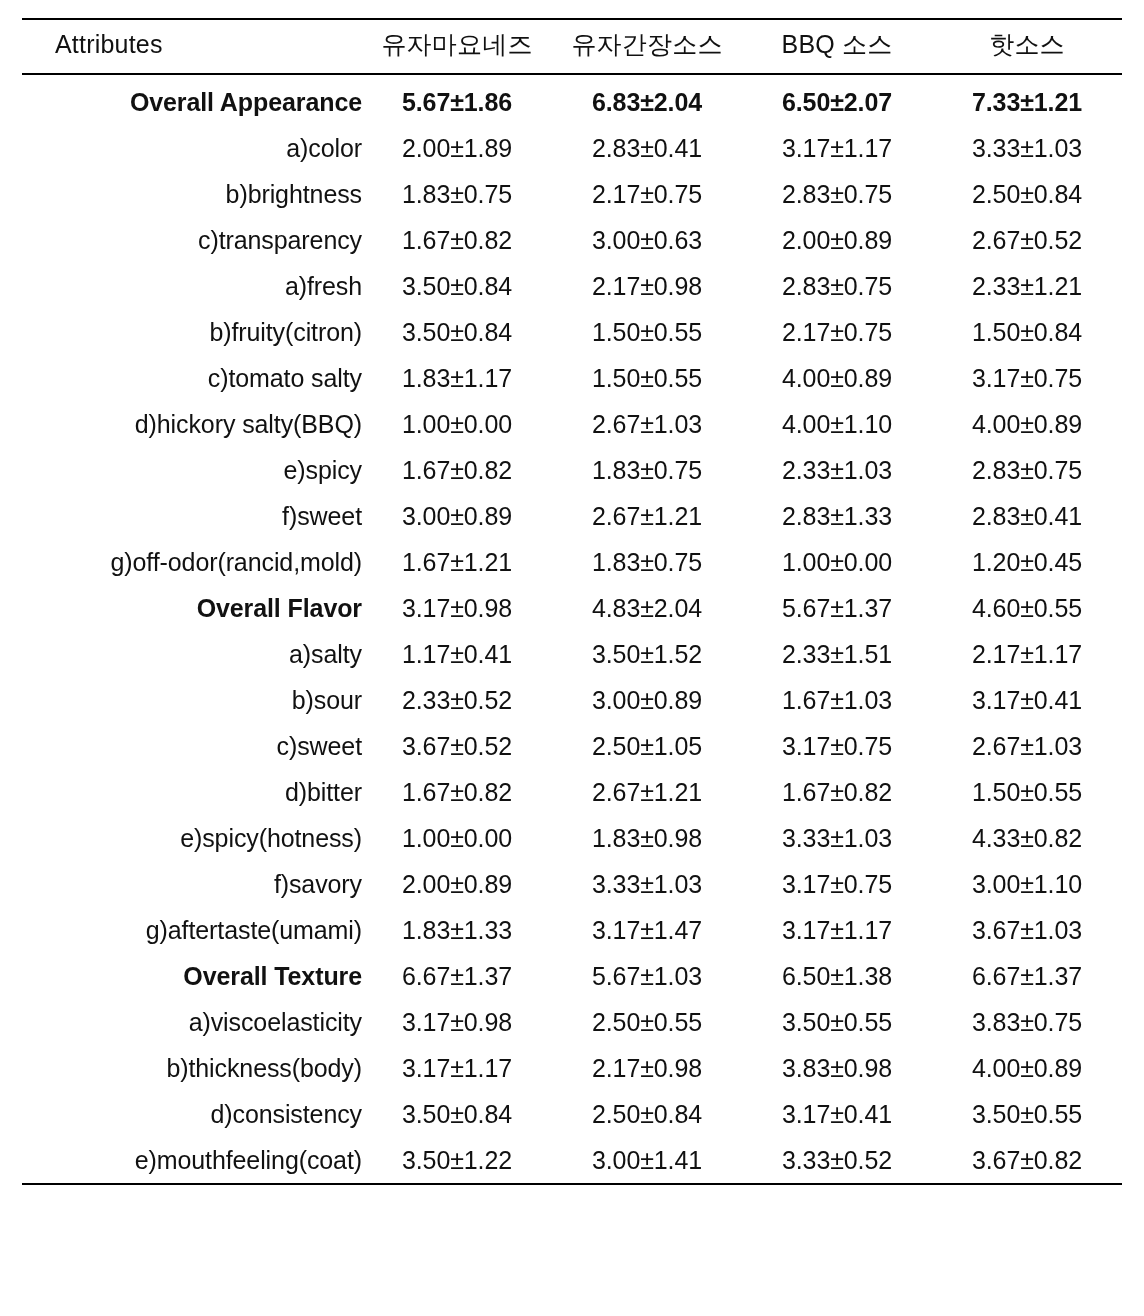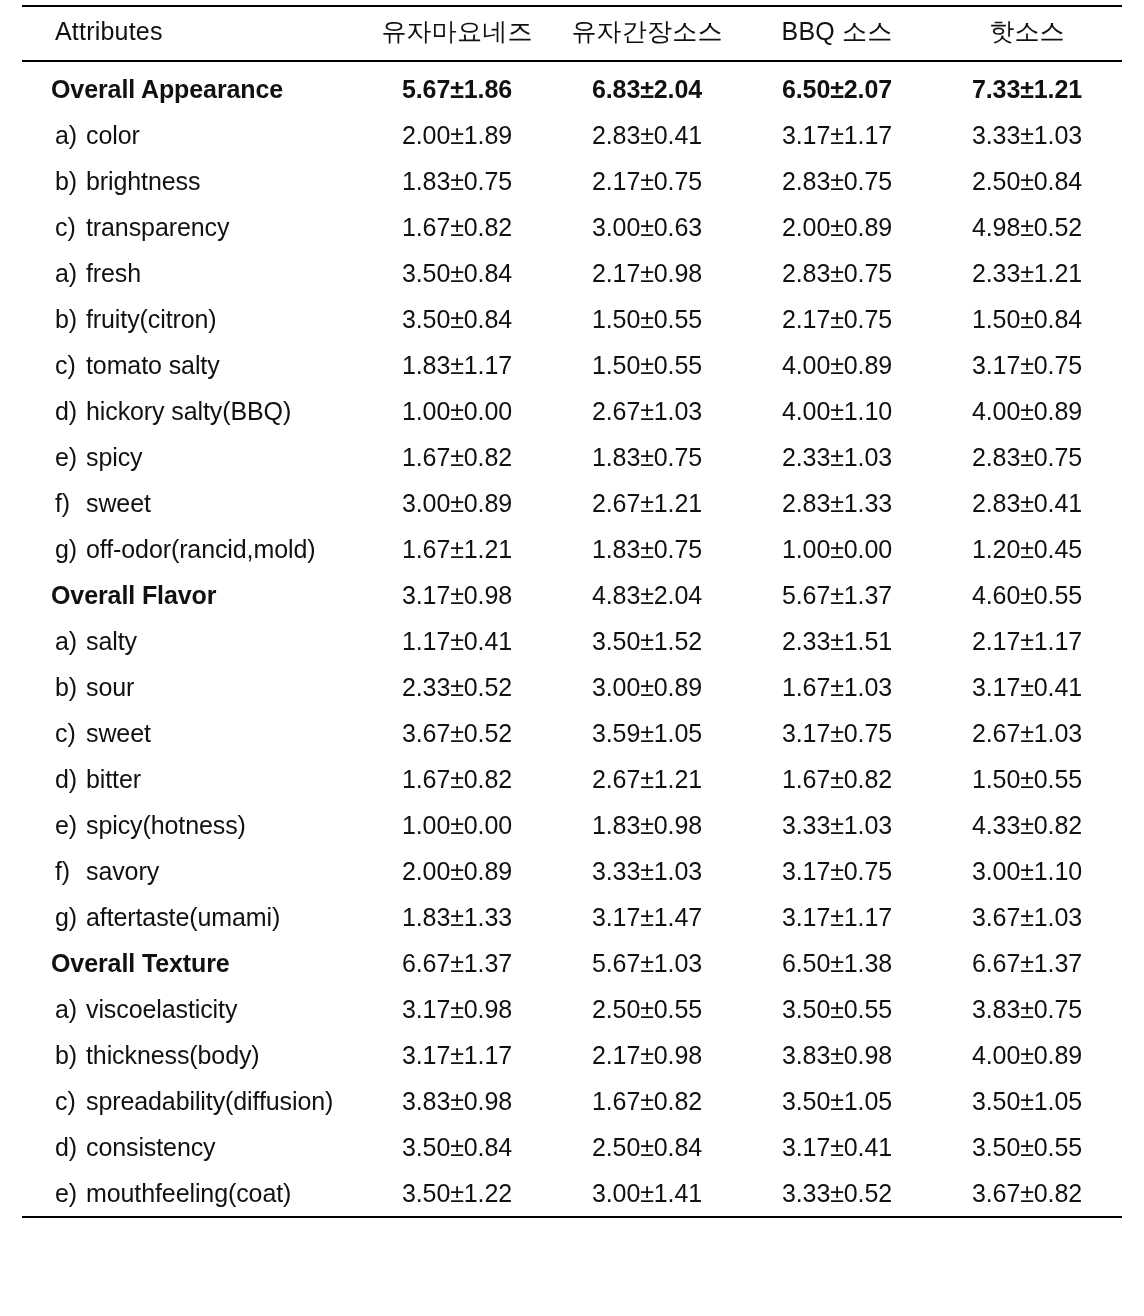--- a/index.html
+++ b/index.html
@@ -20,21 +20,21 @@
     width: 1144px;
     height: 1316px;
     box-sizing: border-box;
     padding: 0 22px;
   }
 
   table.sensory-table {
     width: 1100px;
     border-collapse: collapse;
     table-layout: fixed;
-    margin-top: 5px;
+    margin-top: 18px;
   }
 
   table.sensory-table col.col-attr      { width: 340px; }
   table.sensory-table col.col-data      { width: 190px; }
 
   thead tr.header-row th {
     font-weight: normal;
     font-size: 25px;
     padding: 8px 0 12px 0;
     border-top: 2.5px solid #000;
@@ -48,21 +48,21 @@
   }
 
   tbody td {
     font-size: 25px;
     height: 46px;
     padding: 0;
     vertical-align: middle;
     letter-spacing: -0.1px;
   }
   tbody td.attr-cell {
-    text-align: left;
+    text-align: right;
     padding-left: 33px;
     white-space: nowrap;
   }
   tbody tr.group-row td.attr-cell {
     font-weight: bold;
     padding-left: 29px;
   }
   tbody td.val-cell {
     text-align: center;
     white-space: nowrap;
@@ -120,21 +120,21 @@
           <td class="val-cell">1.83±0.75</td>
           <td class="val-cell">2.17±0.75</td>
           <td class="val-cell">2.83±0.75</td>
           <td class="val-cell">2.50±0.84</td>
         </tr>
         <tr class="item-row">
           <td class="attr-cell"><span class="attr-letter">c)</span><span>transparency</span></td>
           <td class="val-cell">1.67±0.82</td>
           <td class="val-cell">3.00±0.63</td>
           <td class="val-cell">2.00±0.89</td>
-          <td class="val-cell">4.98±0.52</td>
+          <td class="val-cell">2.67±0.52</td>
         </tr>
         <tr class="item-row">
           <td class="attr-cell"><span class="attr-letter">a)</span><span>fresh</span></td>
           <td class="val-cell">3.50±0.84</td>
           <td class="val-cell">2.17±0.98</td>
           <td class="val-cell">2.83±0.75</td>
           <td class="val-cell">2.33±1.21</td>
         </tr>
         <tr class="item-row">
           <td class="attr-cell"><span class="attr-letter">b)</span><span>fruity(citron)</span></td>
@@ -195,21 +195,21 @@
         <tr class="item-row">
           <td class="attr-cell"><span class="attr-letter">b)</span><span>sour</span></td>
           <td class="val-cell">2.33±0.52</td>
           <td class="val-cell">3.00±0.89</td>
           <td class="val-cell">1.67±1.03</td>
           <td class="val-cell">3.17±0.41</td>
         </tr>
         <tr class="item-row">
           <td class="attr-cell"><span class="attr-letter">c)</span><span>sweet</span></td>
           <td class="val-cell">3.67±0.52</td>
-          <td class="val-cell">3.59±1.05</td>
+          <td class="val-cell">2.50±1.05</td>
           <td class="val-cell">3.17±0.75</td>
           <td class="val-cell">2.67±1.03</td>
         </tr>
         <tr class="item-row">
           <td class="attr-cell"><span class="attr-letter">d)</span><span>bitter</span></td>
           <td class="val-cell">1.67±0.82</td>
           <td class="val-cell">2.67±1.21</td>
           <td class="val-cell">1.67±0.82</td>
           <td class="val-cell">1.50±0.55</td>
         </tr>
@@ -249,27 +249,20 @@
           <td class="val-cell">3.83±0.75</td>
         </tr>
         <tr class="item-row">
           <td class="attr-cell"><span class="attr-letter">b)</span><span>thickness(body)</span></td>
           <td class="val-cell">3.17±1.17</td>
           <td class="val-cell">2.17±0.98</td>
           <td class="val-cell">3.83±0.98</td>
           <td class="val-cell">4.00±0.89</td>
         </tr>
         <tr class="item-row">
-          <td class="attr-cell"><span class="attr-letter">c)</span><span>spreadability(diffusion)</span></td>
-          <td class="val-cell">3.83±0.98</td>
-          <td class="val-cell">1.67±0.82</td>
-          <td class="val-cell">3.50±1.05</td>
-          <td class="val-cell">3.50±1.05</td>
-        </tr>
-        <tr class="item-row">
           <td class="attr-cell"><span class="attr-letter">d)</span><span>consistency</span></td>
           <td class="val-cell">3.50±0.84</td>
           <td class="val-cell">2.50±0.84</td>
           <td class="val-cell">3.17±0.41</td>
           <td class="val-cell">3.50±0.55</td>
         </tr>
         <tr class="item-row last-row">
           <td class="attr-cell"><span class="attr-letter">e)</span><span>mouthfeeling(coat)</span></td>
           <td class="val-cell">3.50±1.22</td>
           <td class="val-cell">3.00±1.41</td>

